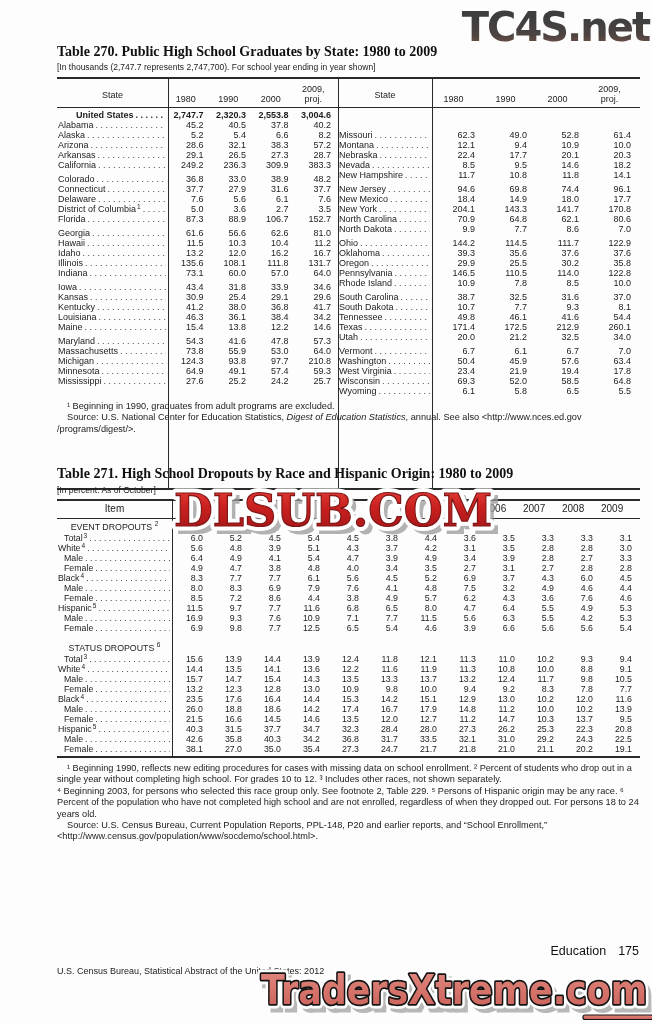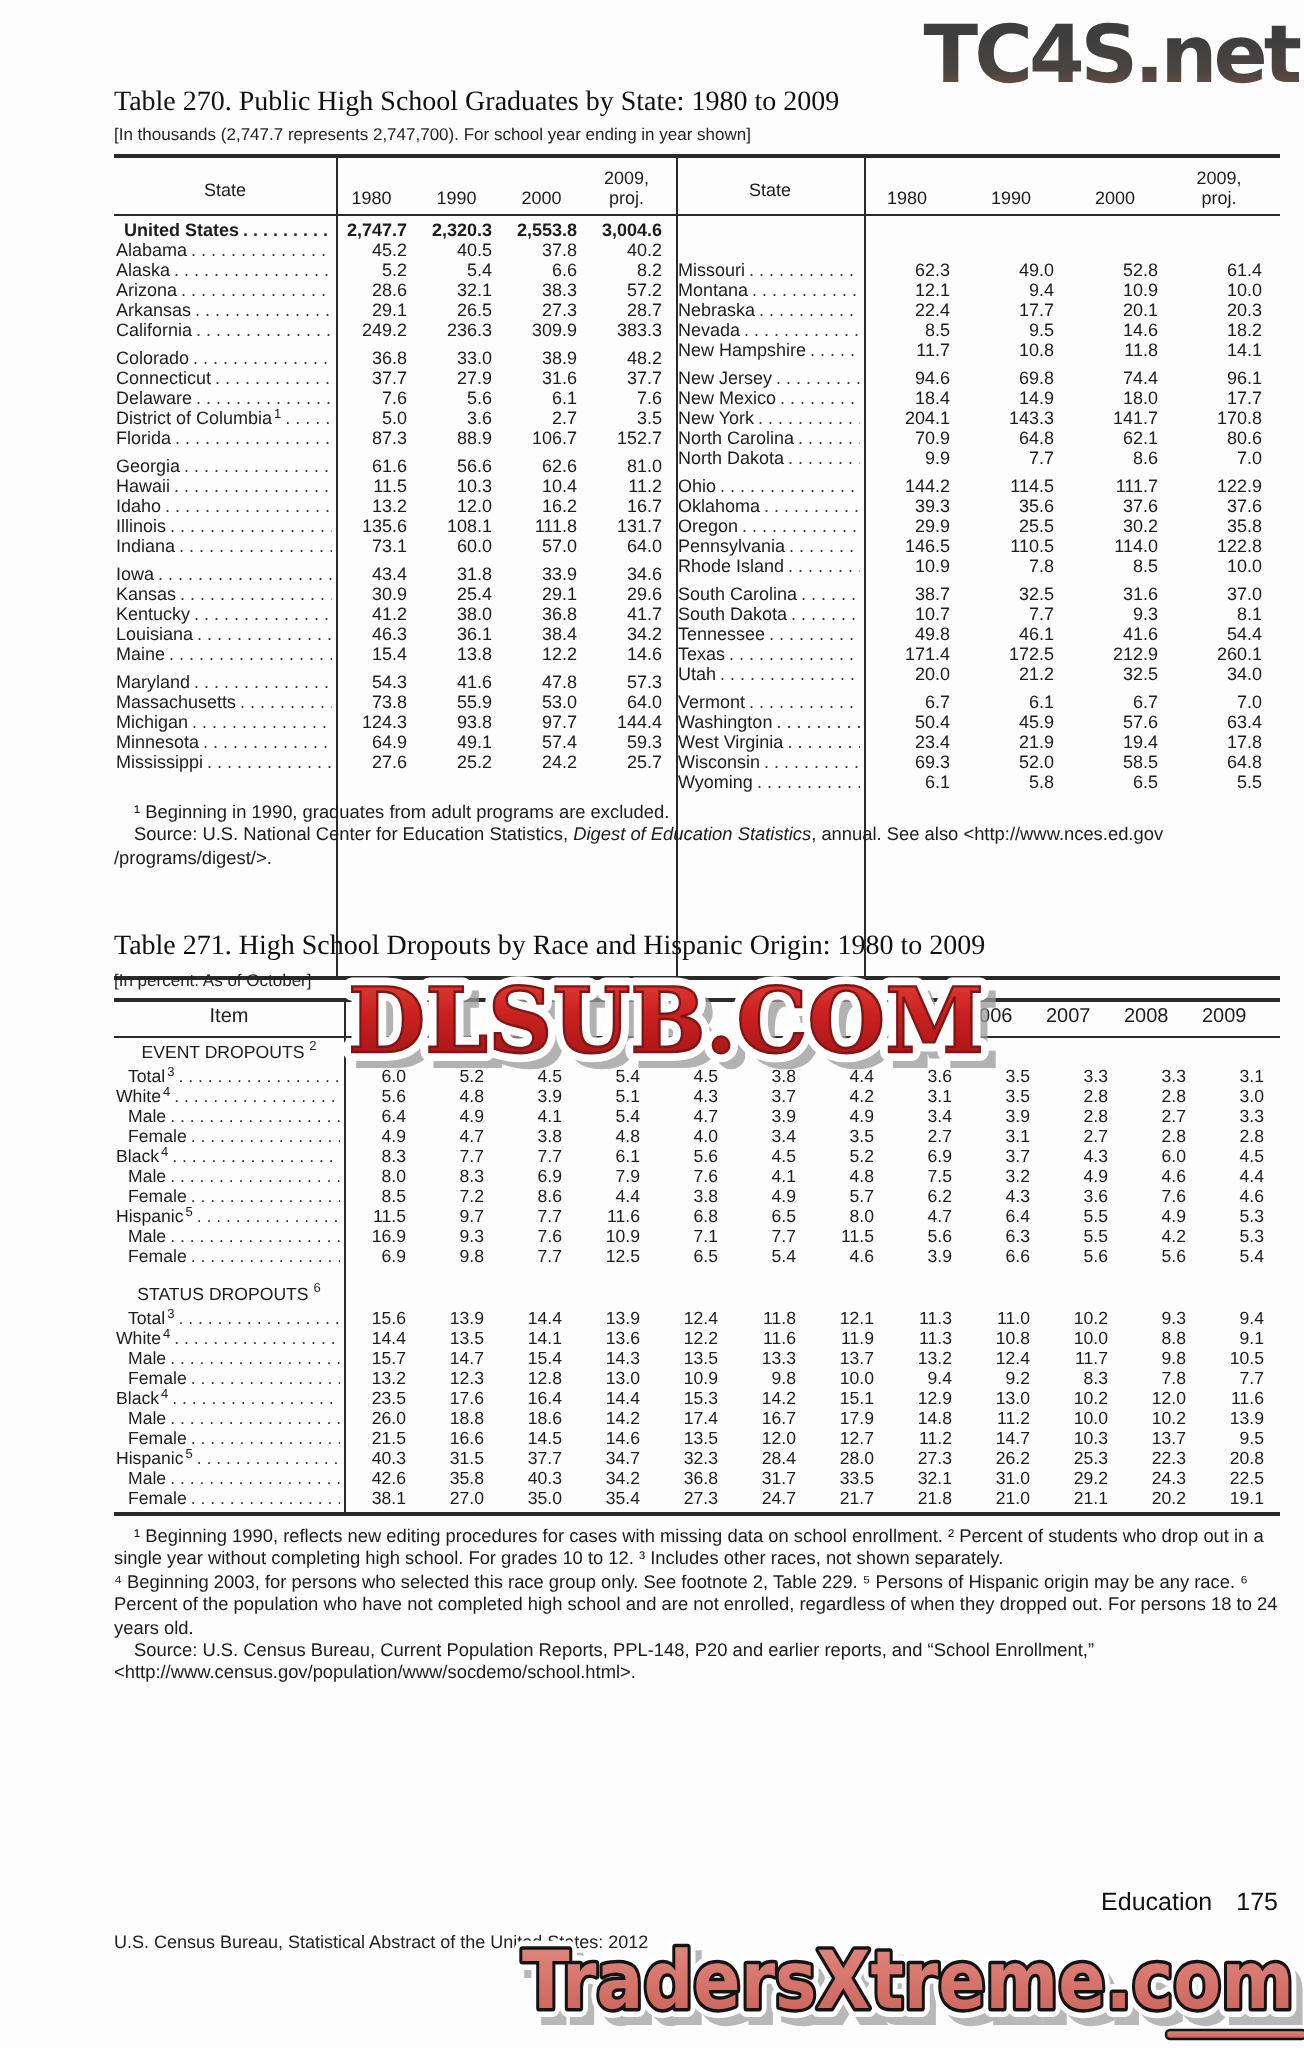--- a/index.html
+++ b/index.html
@@ -1,40 +1,40 @@
 <!DOCTYPE html>
 <html><head>
 <meta charset="utf-8">
 <style>
   *{box-sizing:border-box;margin:0;padding:0}
   html,body{background:#888}
   .page{position:relative;width:652px;height:1024px;background:#fdfdfd;overflow:hidden;
         font-family:"Liberation Sans",sans-serif;color:#1c1c1c;margin:0 auto}
-  .t-title{position:absolute;left:57px;font-family:"Liberation Serif",serif;font-weight:400;
+  .t-title{position:absolute;left:57px;font-family:"Liberation Serif",serif;font-weight:700;
            font-size:14px;color:#101010;white-space:nowrap}
   .headnote{position:absolute;left:57px;font-size:8.5px;color:#222;white-space:nowrap}
   .tbl{position:absolute;left:57px;width:583px}
   #t270{top:77px;height:413px}
   #t271{top:499px;height:259px}
   .hline{position:absolute;left:0;right:0;background:#2a2a2a;height:1px}
   .hline.thick{height:1.6px}
   .vline{position:absolute;width:1px;background:#2a2a2a;top:0;bottom:0}
   
   .hd270{display:flex;align-items:flex-end;height:30px;font-size:9px}
   .hd270 .hstate{align-self:center;text-align:center;padding-top:6px}
   .w111{width:111px}.w94{width:94px}
   .hy{text-align:center;white-space:pre-line;line-height:9.5px;padding-bottom:3px}
   .hyl{width:42.5px;padding-right:7px}
   .hyr{width:52px;padding-right:9px}
   .body270{position:absolute;top:30px;left:0;display:flex}
   .half-l{width:281px}
   .half-r{width:302px;padding-top:23px}
   .trow{display:flex;align-items:baseline;height:10px;font-size:9px;line-height:10px}
   .usrow{height:13px;font-weight:700;align-items:center;padding-top:2px}
-  .usrow .lt{margin-left:4px}
+  .usrow .lt{margin-left:18px}
   .lbl{display:flex;align-items:baseline;overflow:hidden;padding-left:1px;padding-right:2px}
   .lt{white-space:nowrap}
   .lbl sup{font-size:6.5px;margin-left:1px;transform:translateY(-3px)}
   .leader{flex:1 1 0;overflow:hidden;white-space:nowrap;color:#333;margin-left:2px}
   .leader::after{content:". . . . . . . . . . . . . . . . . . . . . . . . . . . . . ."}
   .val{text-align:right;flex:0 0 auto}
   .half-l .lbl{width:111px}
   .half-l .val{width:42.5px;padding-right:7px}
   .half-r .lbl{width:94px}
   .half-r .val{width:52px;padding-right:9px}
@@ -338,21 +338,21 @@
             <div class="val">64.0</div>
           </div>
           <div class="trow">
             <div class="lbl">
               <span class="lt">Michigan</span>
               <span class="leader"></span>
             </div>
             <div class="val">124.3</div>
             <div class="val">93.8</div>
             <div class="val">97.7</div>
-            <div class="val">144.4</div>
+            <div class="val">210.8</div>
           </div>
           <div class="trow">
             <div class="lbl">
               <span class="lt">Minnesota</span>
               <span class="leader"></span>
             </div>
             <div class="val">64.9</div>
             <div class="val">49.1</div>
             <div class="val">57.4</div>
             <div class="val">59.3</div>

